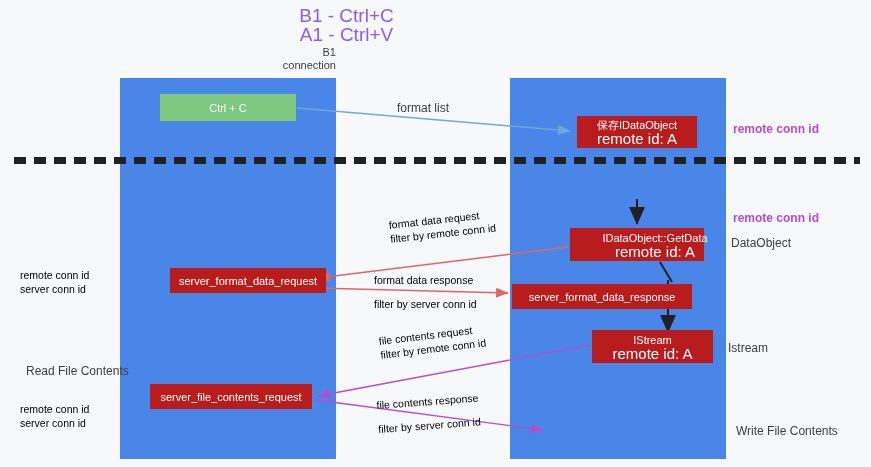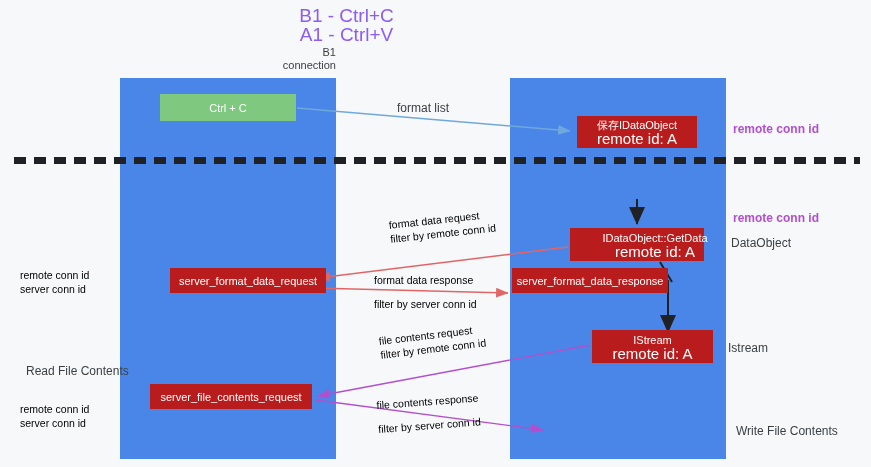--- a/index.html
+++ b/index.html
@@ -79,21 +79,21 @@
   }
   .node.green  { background: #7fc87f; }
   .node.orange { background: #b91c1c; }
   .node .ln2 { font-size: 15px; }
 
   #n-ctrlc   { left: 160px; top: 94px;  width: 136px; height: 27px; }
   #n-idoremote { left: 577px; top: 116px; width: 120px; height: 32px; }
   #n-ctrlv   { left: 577px; top: 172px; width: 120px; height: 26px; }
   #n-getdata { left: 570px; top: 228px; width: 134px; height: 33px; padding-left: 36px; }
   #n-sfdreq  { left: 150px; top: 268px; width: 156px; height: 25px; margin-left: 20px; }
-  #n-sfdresp { left: 512px; top: 268px; width: 156px; height: 25px; }
+  #n-sfdresp { left: 512px; top: 284px; width: 180px; height: 25px; }
   #n-istream { left: 592px; top: 330px; width: 121px; height: 33px; }
   #n-sfcreq  { left: 150px; top: 384px; width: 162px; height: 25px; }
   #n-sfcresp { left: 547px; top: 417px; width: 162px; height: 26px; }
 
   
   #arrows {
     position: absolute;
     left: 0; top: 0;
     width: 871px; height: 467px;
     z-index: 3;

